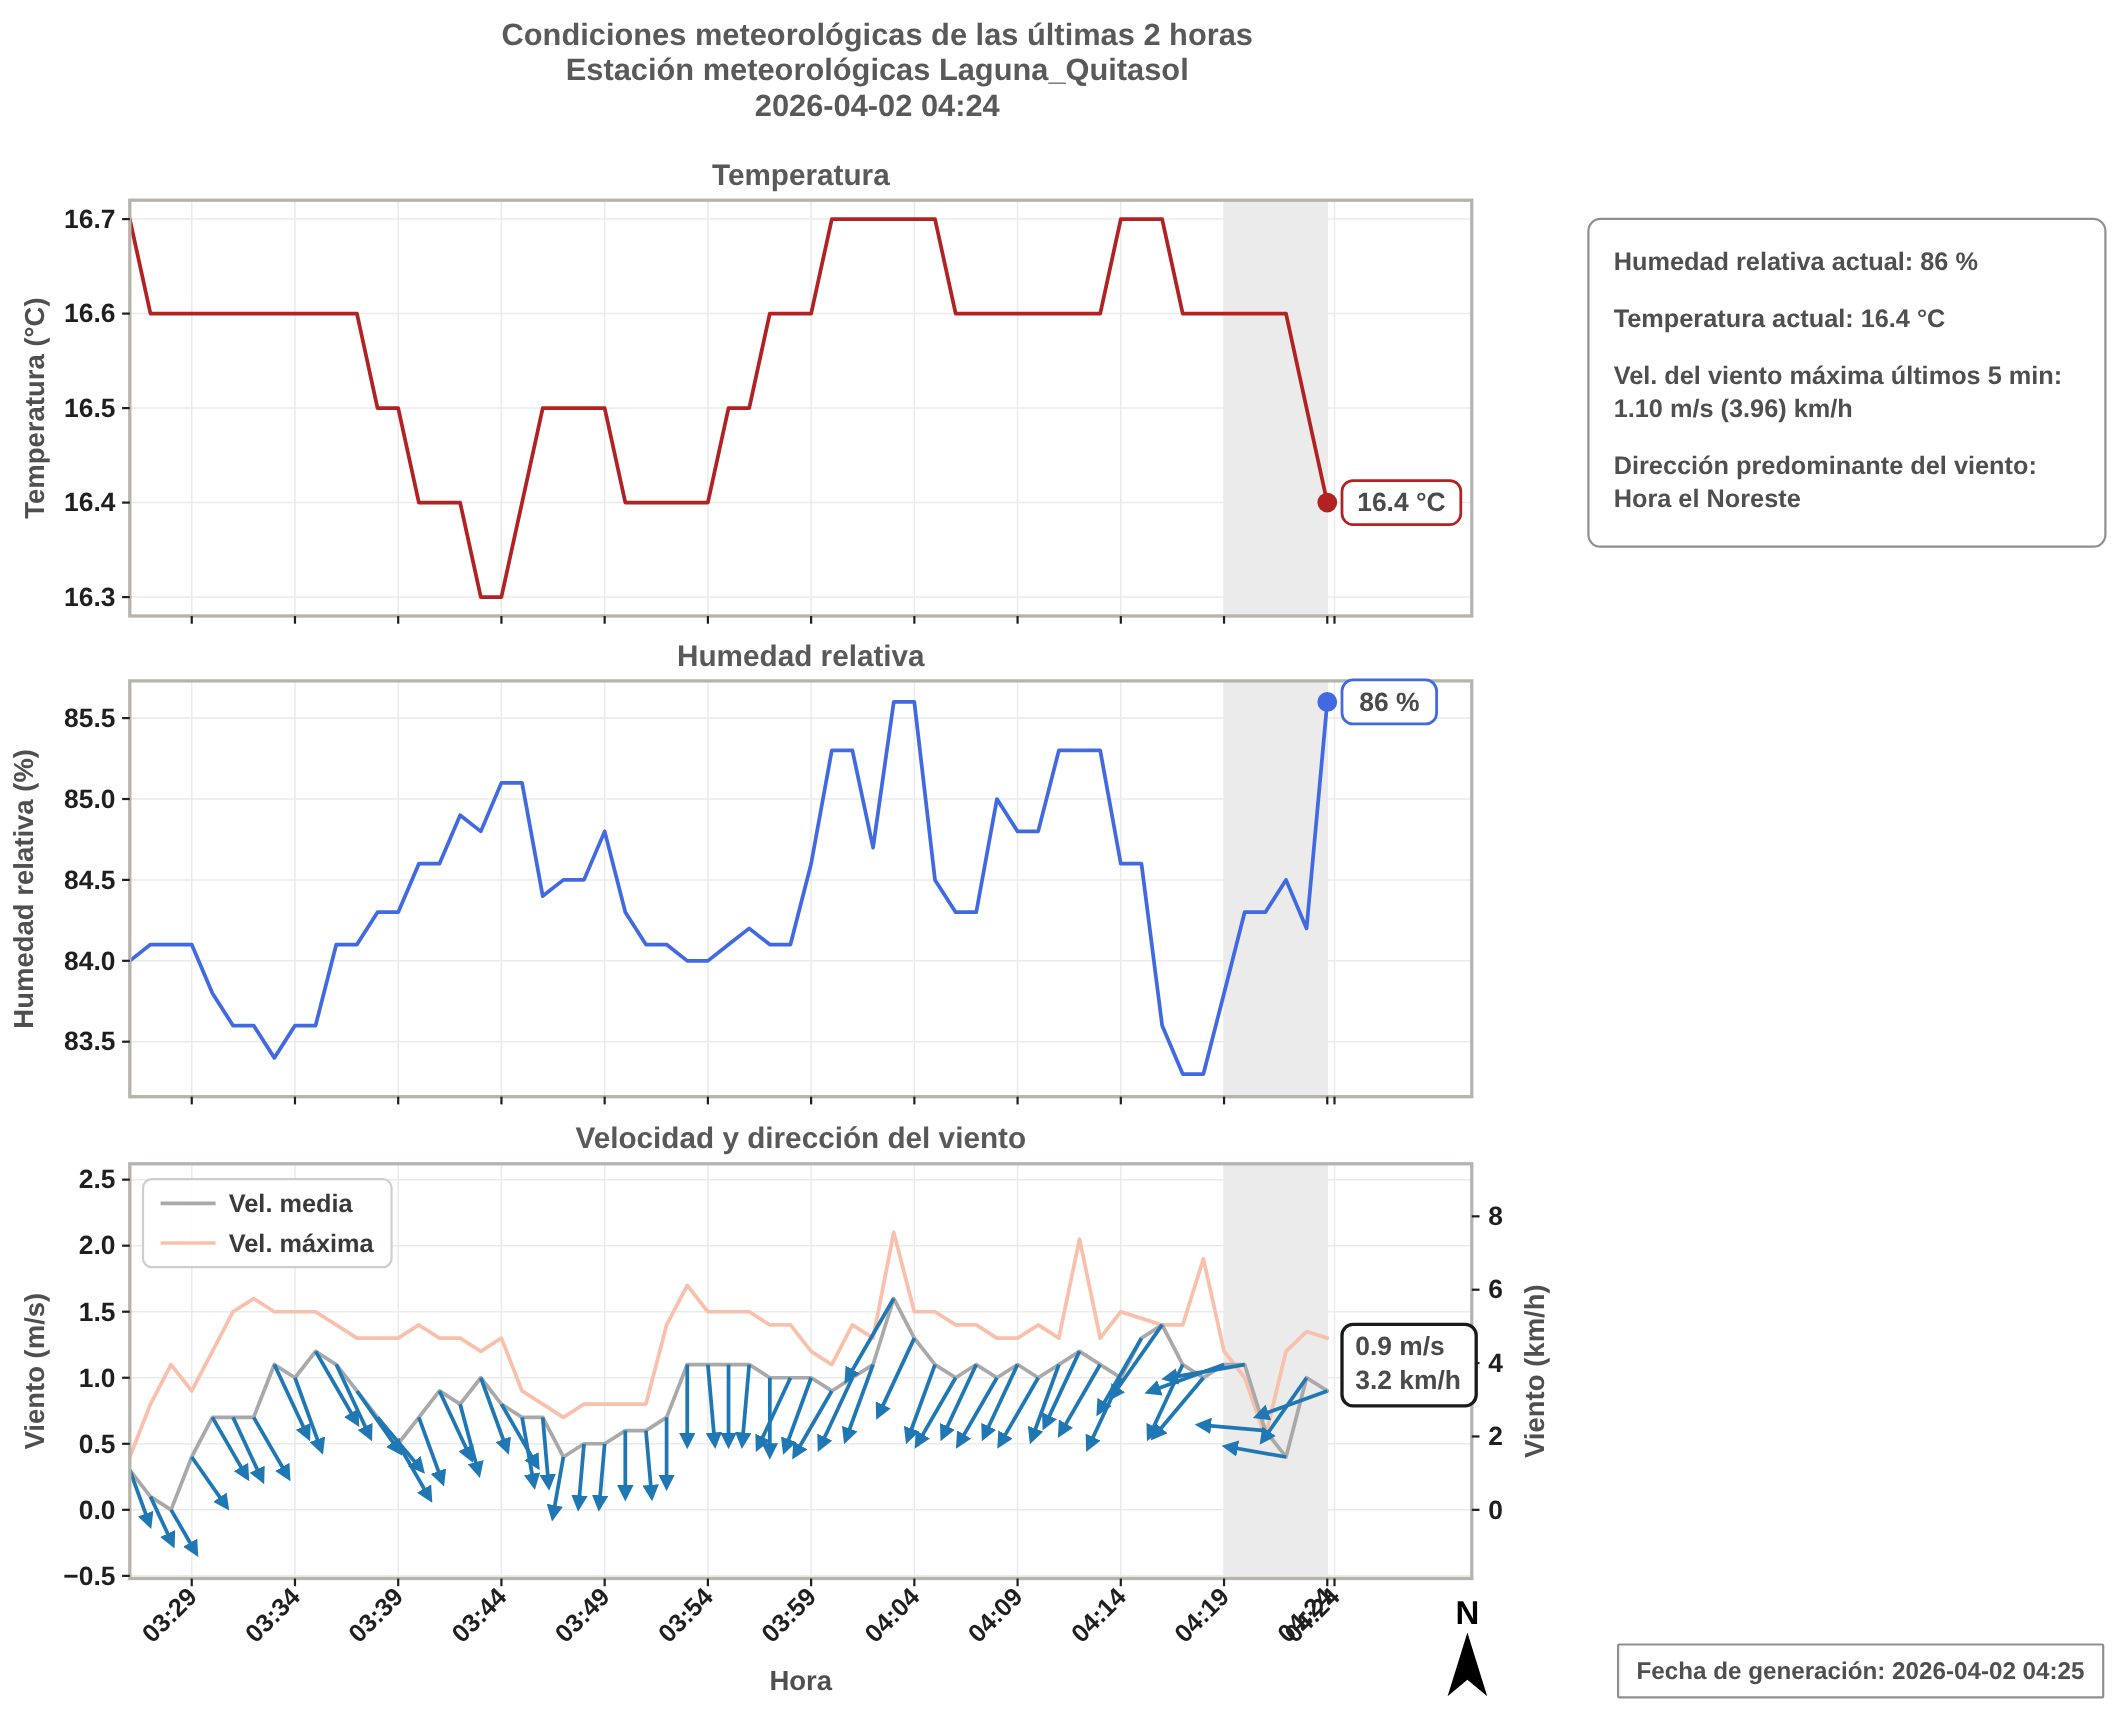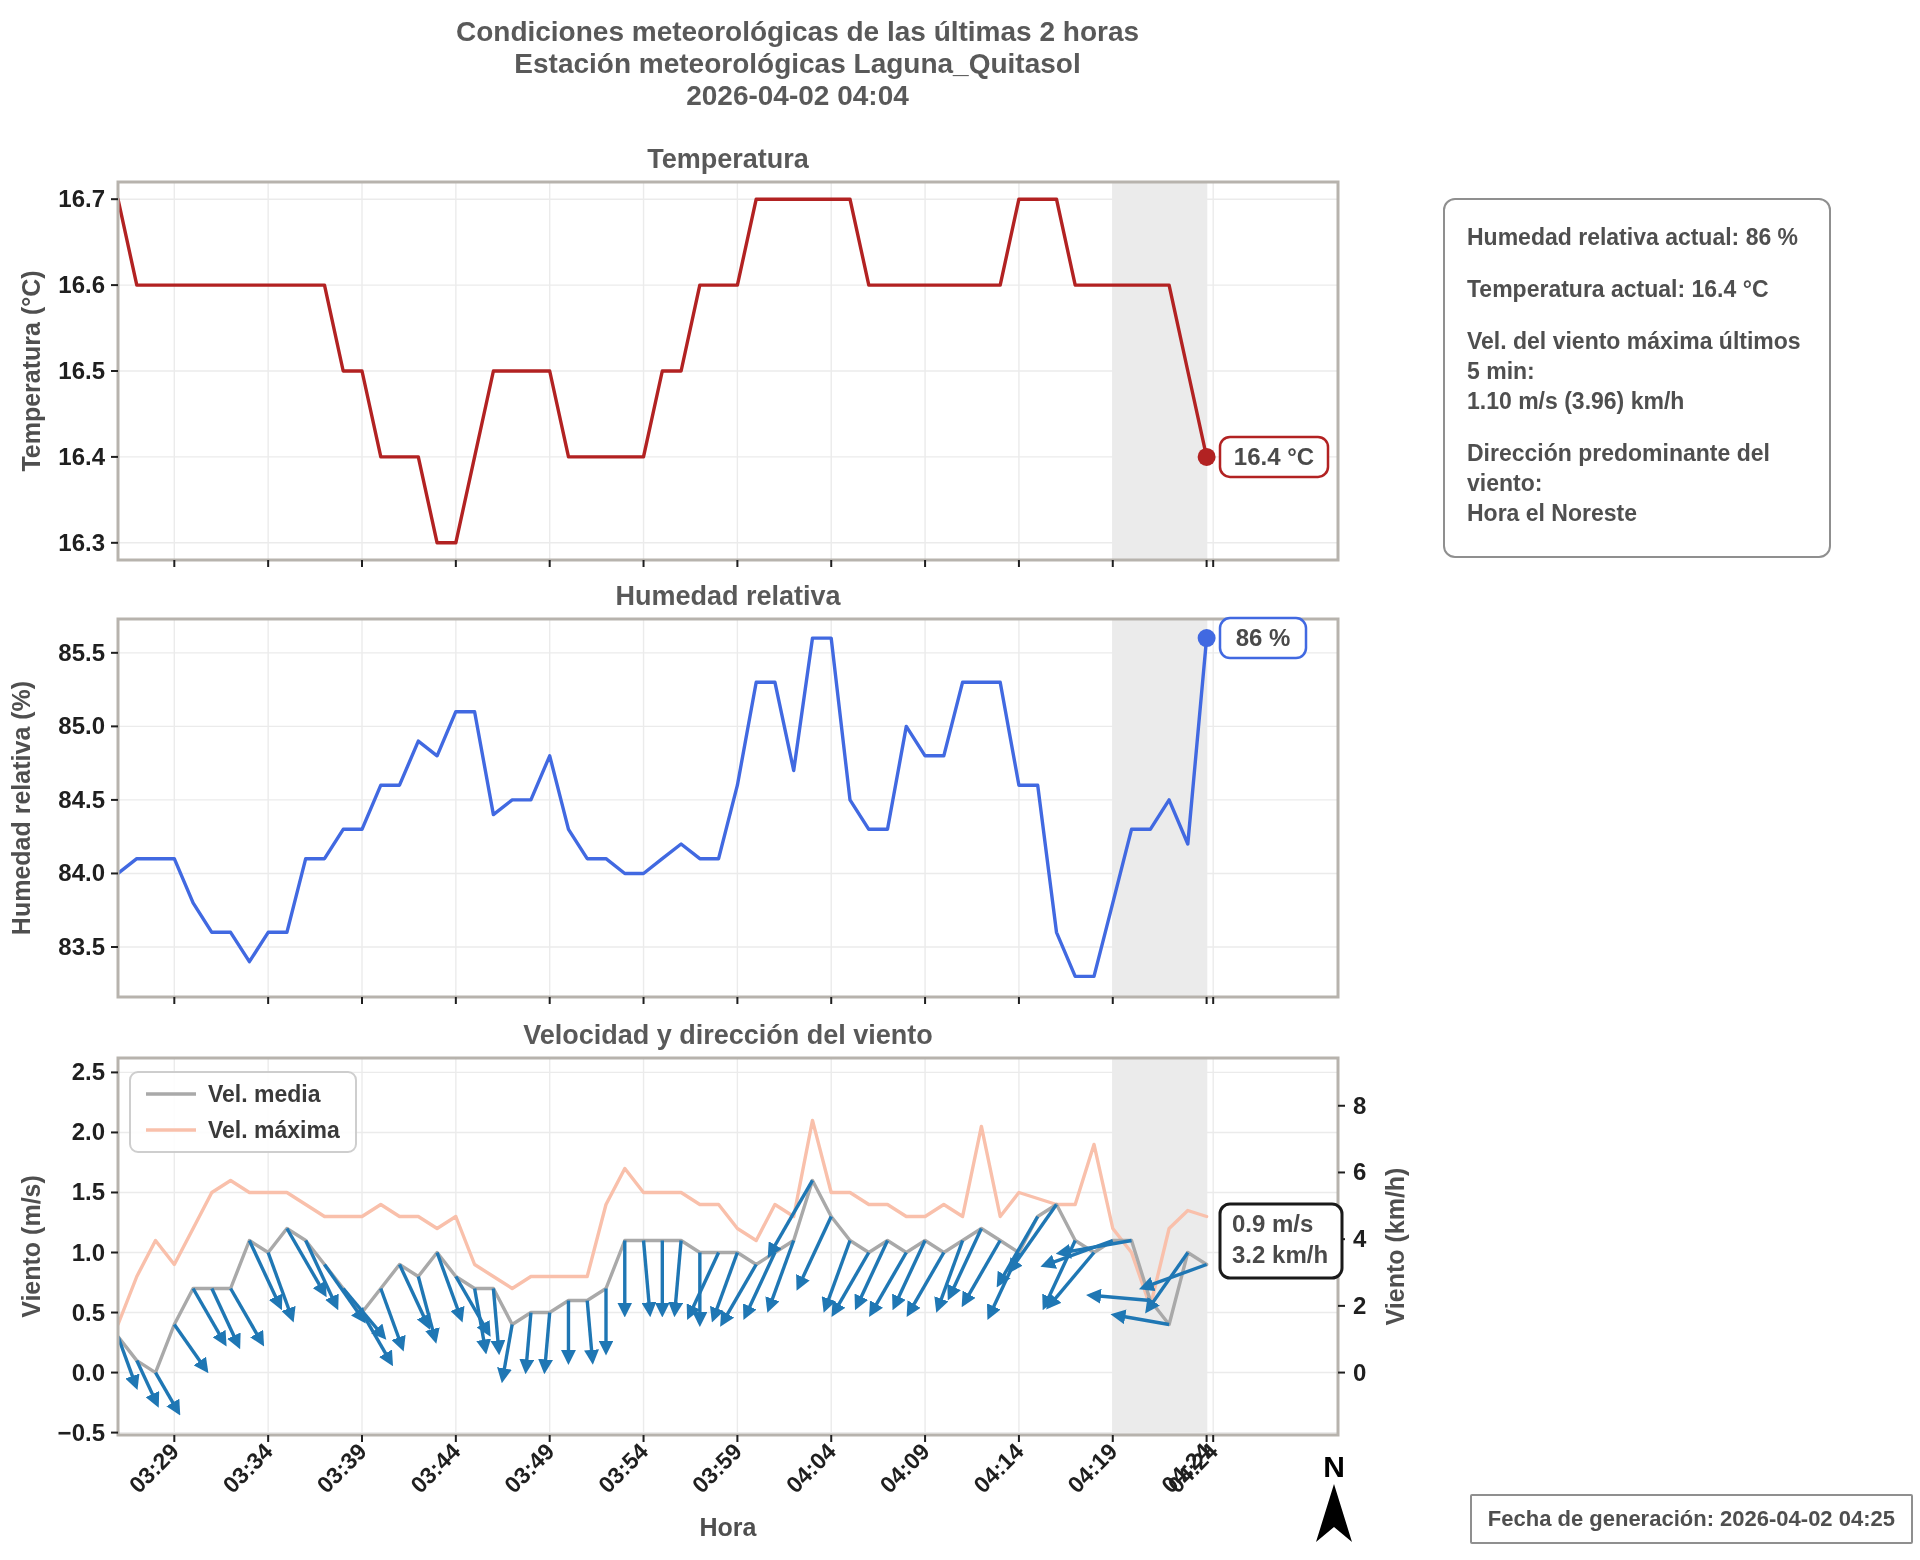--- a/index.html
+++ b/index.html
@@ -2,36 +2,36 @@
 <html><head>
 <meta charset="utf-8">
 <style>
   html,body{margin:0;padding:0;background:#ffffff;}
   body{width:1920px;height:1560px;position:relative;font-family:"Liberation Sans",sans-serif;overflow:hidden;}
   .abs{position:absolute;}
   #suptitle{left:0;top:16px;width:1570px;text-align:center;color:#595959;
             font-size:28px;font-weight:bold;line-height:32px;}
   #suptitle div{white-space:nowrap;padding-left:25px;}
   #chart-canvas{left:0;top:0;}
-  #info-panel{left:1443px;top:198px;width:388px;box-sizing:border-box;
+  #info-panel{left:1443px;top:198px;width:472px;box-sizing:border-box;
               border:2px solid #8f8f8f;border-radius:12px;background:#ffffff;
               padding:22px 22px 6px 22px;color:#4f4f4f;font-size:23px;font-weight:bold;}
   #info-panel p{margin:0 0 22px 0;line-height:30px;white-space:pre-line;}
   #gen-box{right:7px;top:1494px;border:2px solid #8f8f8f;border-radius:2px;background:#ffffff;
            color:#4f4f4f;font-size:22px;font-weight:bold;padding:10px 16px;white-space:nowrap;}
   #compass{left:1302px;top:1452px;width:64px;text-align:center;color:#000;}
   #compass .n{font-size:30px;font-weight:bold;line-height:30px;}
 </style>
 </head>
 <body>
 
 <div id="suptitle" class="abs">
   <div>Condiciones meteorológicas de las últimas 2 horas</div>
   <div>Estación meteorológicas Laguna_Quitasol</div>
-  <div>2026-04-02 04:04</div>
+  <div>2026-04-02 04:24</div>
 </div>
 
 <svg id="chart-canvas" class="abs" width="1920" height="1560">
     <defs>
       <marker id="arrowhead" viewBox="0 0 10 10" refX="7" refY="5" markerWidth="4.4" markerHeight="4.4" orient="auto">
         <path d="M0,0 L10,5 L0,10 z" fill="#1f77b4"></path>
       </marker>
       <clipPath id="clip0">
         <rect x="117" y="181" width="1222" height="380"></rect>
       </clipPath>

